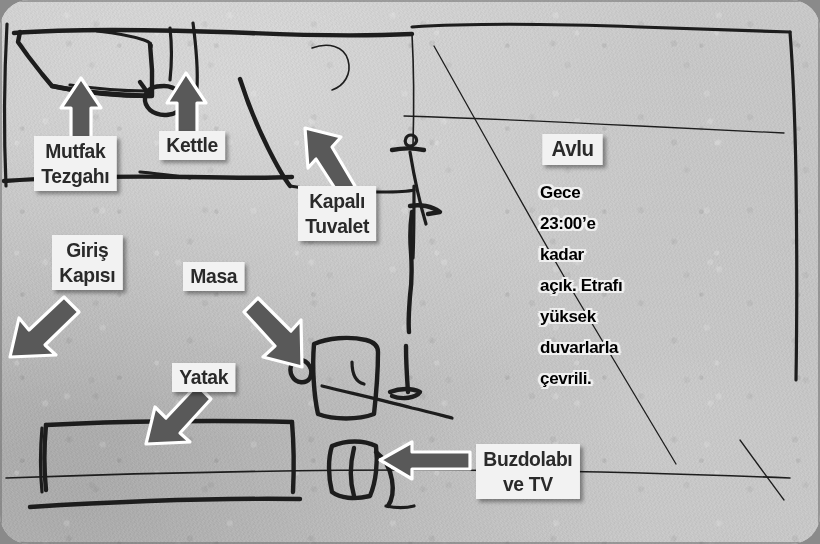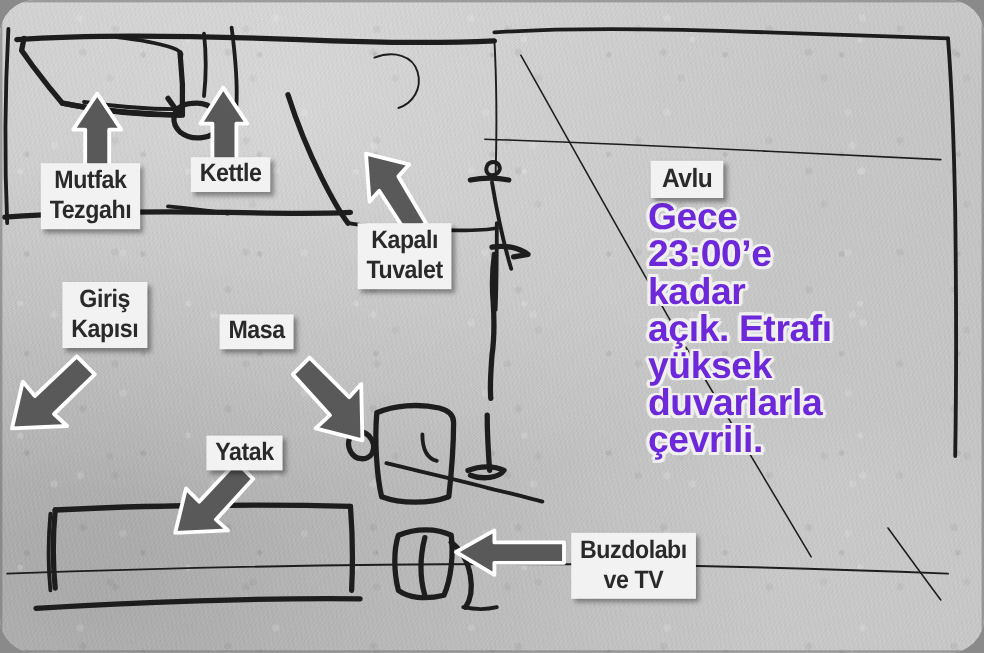--- a/index.html
+++ b/index.html
@@ -116,24 +116,25 @@
     color: #2a2a2a;
     font-weight: bold;
     font-size: 22px;
     line-height: 26px;
     letter-spacing: -0.4px;
     padding: 2px 10px 3px 10px;
     box-shadow: 3px 3px 4px rgba(0,0,0,0.38);
     transform: scaleX(0.93);
   }
   #yard-body {
+    margin-top: 12px;
     font-weight: bold;
-    font-size: 31px;
+    font-size: 17px;
     line-height: 31px;
-    color: #6d28d9;
+    color: #000000;
     letter-spacing: -0.3px;
     text-shadow:
       -2px -2px 0 #f0f0f0,  2px -2px 0 #f0f0f0,
       -2px  2px 0 #f0f0f0,  2px  2px 0 #f0f0f0,
       -2px  0   0 #f0f0f0,  2px  0   0 #f0f0f0,
        0   -2px 0 #f0f0f0,  0    2px 0 #f0f0f0,
       -3px  0   1px #eeeeee, 3px 0 1px #eeeeee;
     white-space: pre-line;
   }
 

